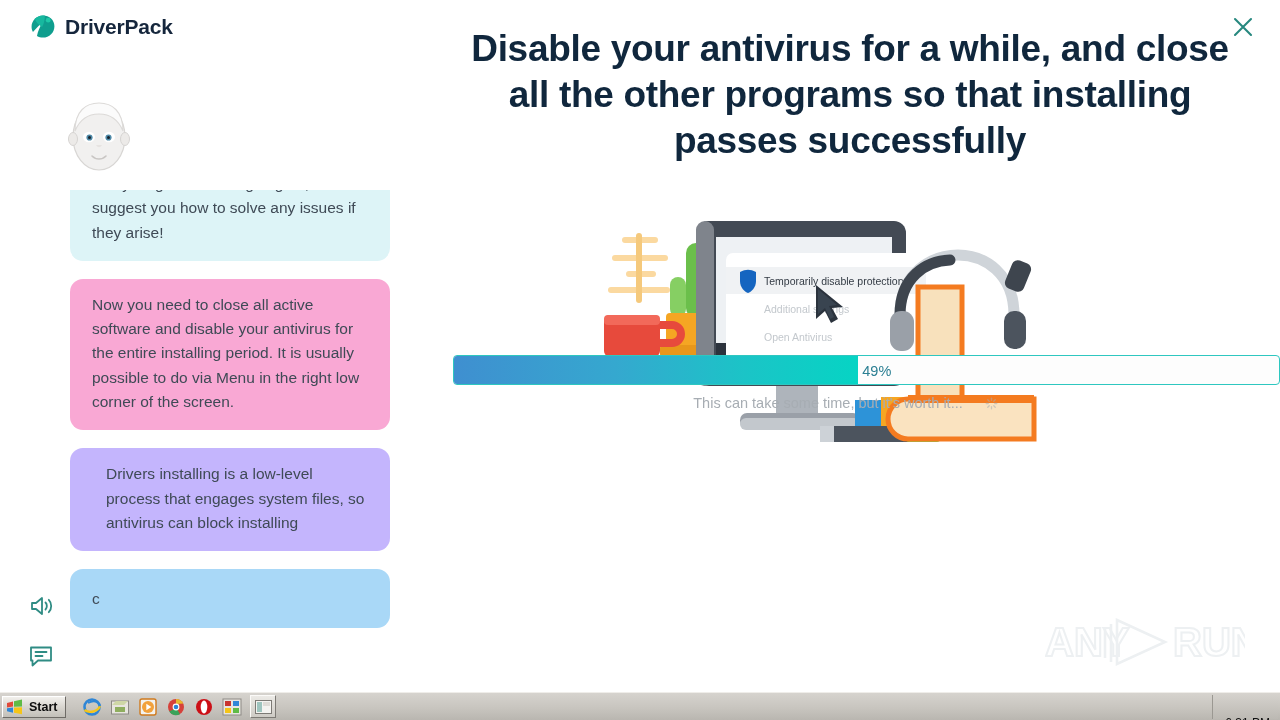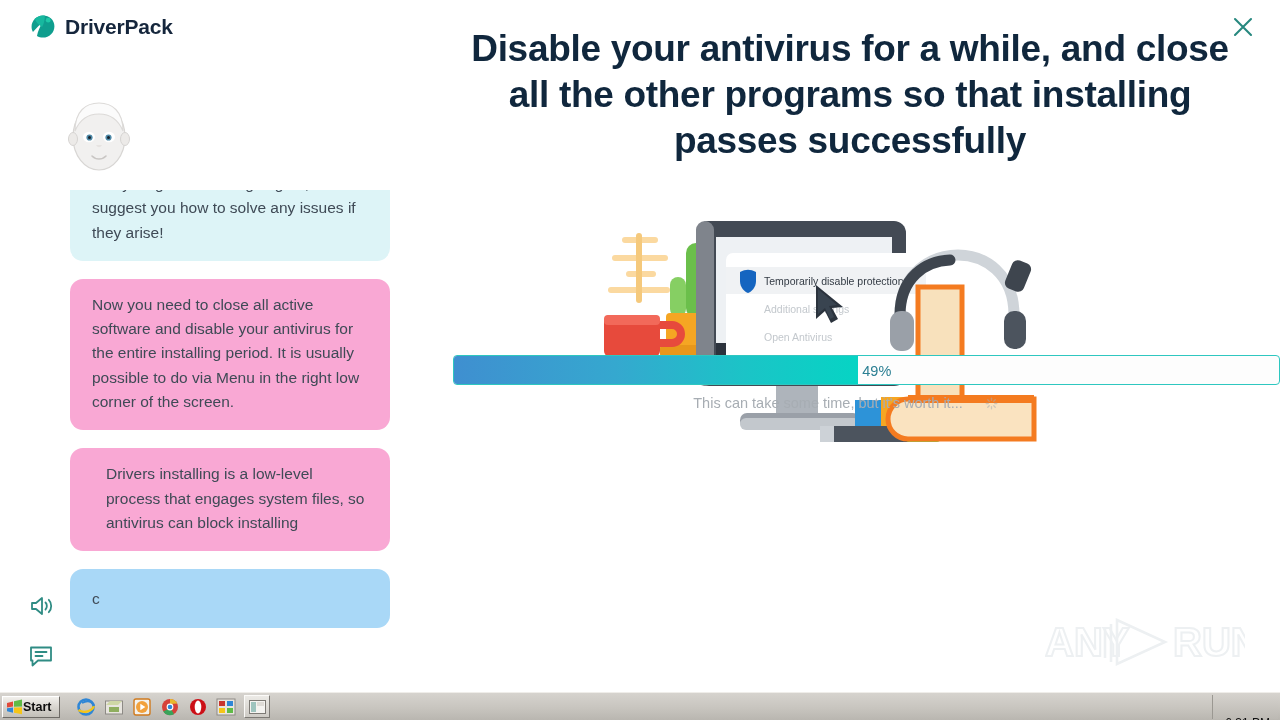--- a/index.html
+++ b/index.html
@@ -53,21 +53,21 @@
     width: 320px;
     border-radius: 13px;
     padding: 14px 22px 16px 22px;
     margin-bottom: 18px;
     color: #3f4a56;
     font-size: 15.5px;
     line-height: 24.3px;
   }
   .bubble.b0 { background: #ddf4f7; margin-top: -32px; }
   .bubble.b1 { background: #f9a8d4; }
-  .bubble.b2 { background: #f9a8d4; padding-left: 36px; }
+  .bubble.b2 { background: #c4b5fd; padding-left: 36px; }
   .bubble.b3 { background: #a9d8f7; min-height: 58px; padding-top: 18px; }
 
   
   .side-icons {
     position: absolute; left: 28px; top: 593px;
     display: flex; flex-direction: column; gap: 24px;
   }
   .side-icon { width: 26px; height: 26px; cursor: pointer; }
 
   
@@ -137,21 +137,21 @@
     position: absolute; left: 0; bottom: 0;
     width: 1280px; height: 28px;
     background: linear-gradient(180deg,#d6d3ce 0%, #c8c5bf 55%, #b9b6b0 100%);
     border-top: 1px solid #efede9;
     display: flex; align-items: center;
   }
   .start-btn {
     margin-left: 2px;
     height: 22px;
     padding: 0 8px 0 3px;
-    display: flex; align-items: center; gap: 0;
+    display: flex; align-items: center; gap: 6px;
     background: linear-gradient(180deg,#f2f0ec 0%, #d9d6d0 48%, #c2bfb8 100%);
     border: 1px solid #6e6b66;
     border-top-color: #ffffff; border-left-color: #ffffff;
     cursor: pointer;
   }
   .start-label { font-size: 12.5px; font-weight: bold; color: #0d0d0d; }
   .qlaunch {
     display: flex; align-items: center; gap: 8px;
     margin-left: 16px;
   }

